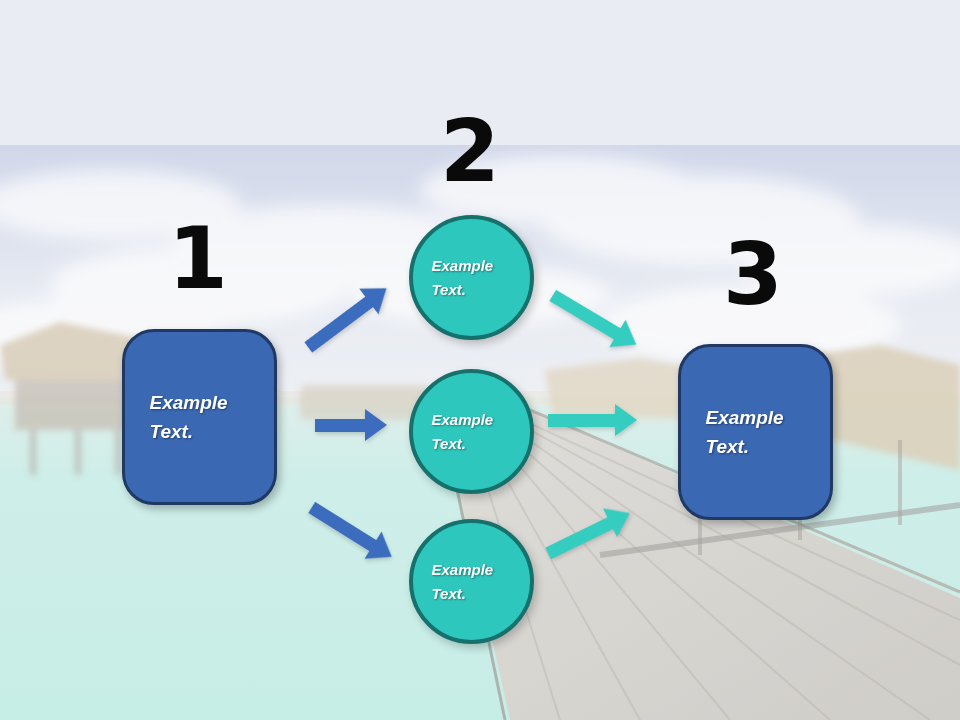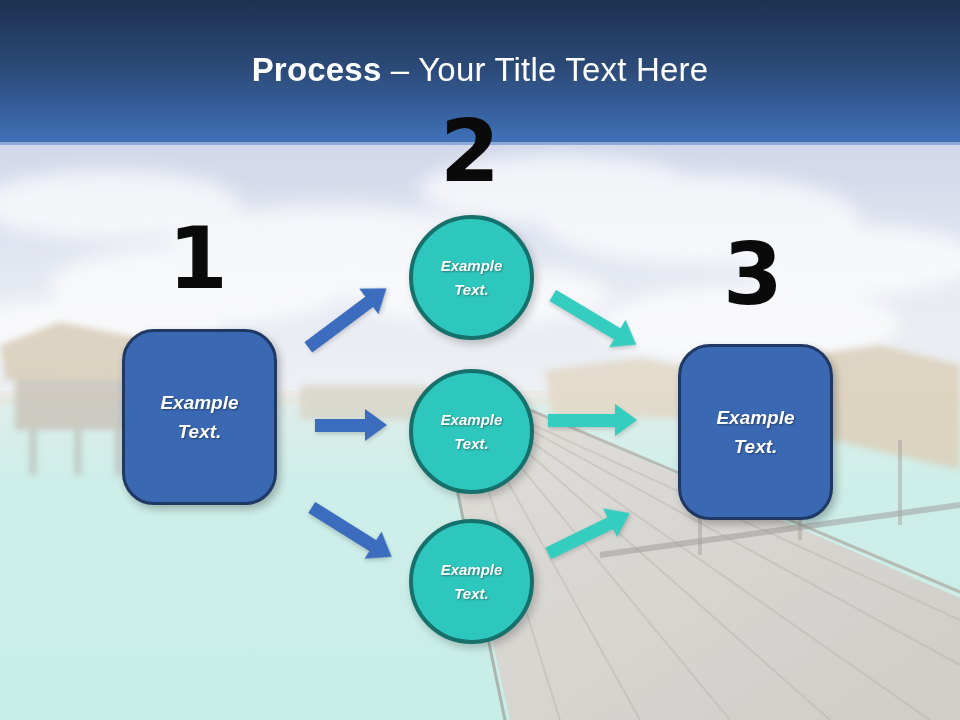--- a/index.html
+++ b/index.html
@@ -34,21 +34,21 @@
   
   .box{
     position:absolute;z-index:6;width:155px;height:176px;box-sizing:border-box;
     background:var(--box-fill,#3a68b2);border:3px solid var(--box-border,#1f3864);
     border-radius:32px;display:flex;align-items:center;justify-content:center;
     box-shadow:3px 4px 8px rgba(0,0,0,.28);
   }
   .box-left{left:122px;top:329px;}
   .box-right{left:678px;top:344px;}
   .shape-txt{
-    color:#fff;font-weight:bold;font-style:italic;text-align:center;
+    color:#fff;font-weight:bold;font-style:italic;text-align:left;
     text-shadow:1px 1px 2px rgba(0,0,0,.4);
   }
   .box .shape-txt{font-size:19px;line-height:1.55;max-width:100px;}
   
   .circle{
     position:absolute;z-index:6;width:125px;height:125px;box-sizing:border-box;
     background:var(--circle-fill,#2ec7bd);border:4px solid var(--circle-border,#16706b);
     border-radius:50%;display:flex;align-items:center;justify-content:center;
     box-shadow:3px 4px 8px rgba(0,0,0,.22);
   }
@@ -154,23 +154,20 @@
       <line x1="478" y1="243" x2="960" y2="447" stroke="#a59e96" stroke-width="3" opacity="0.75"></line>
       <line x1="600" y1="410" x2="960" y2="360" stroke="#8e8a88" stroke-width="6" opacity="0.5"></line>
       <line x1="700" y1="325" x2="700" y2="410" stroke="#9b968f" stroke-width="4" opacity="0.5"></line>
       <line x1="800" y1="310" x2="800" y2="395" stroke="#9b968f" stroke-width="4" opacity="0.5"></line>
       <line x1="900" y1="295" x2="900" y2="380" stroke="#9b968f" stroke-width="4" opacity="0.5"></line>
     </g>
 
     <rect x="0" y="0" width="960" height="575" fill="#ffffff" opacity="0.12"></rect>
   </svg>
 
-  <div class="titlebar">
-    <h1><span class="t-bold">Process</span> <span>– Your Title Text Here</span></h1>
-  </div>
 
   <div class="num num1">1</div>
   <div class="num num2">2</div>
   <div class="num num3">3</div>
 
   <div class="box box-left">
     <span class="shape-txt">Example Text.</span>
   </div>
 
   <div class="circle c1">

